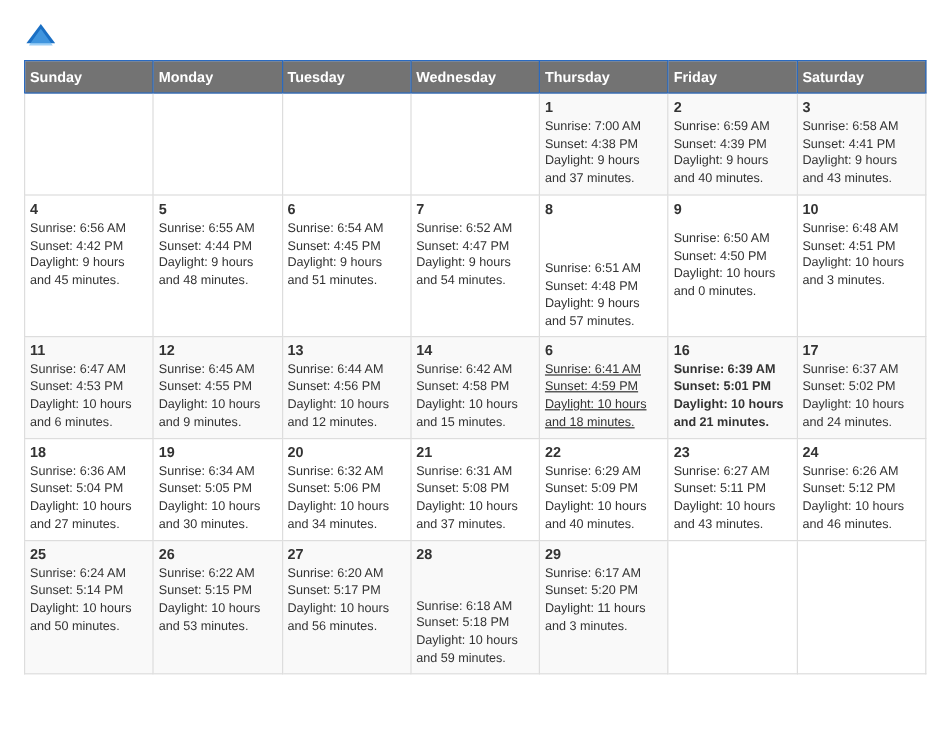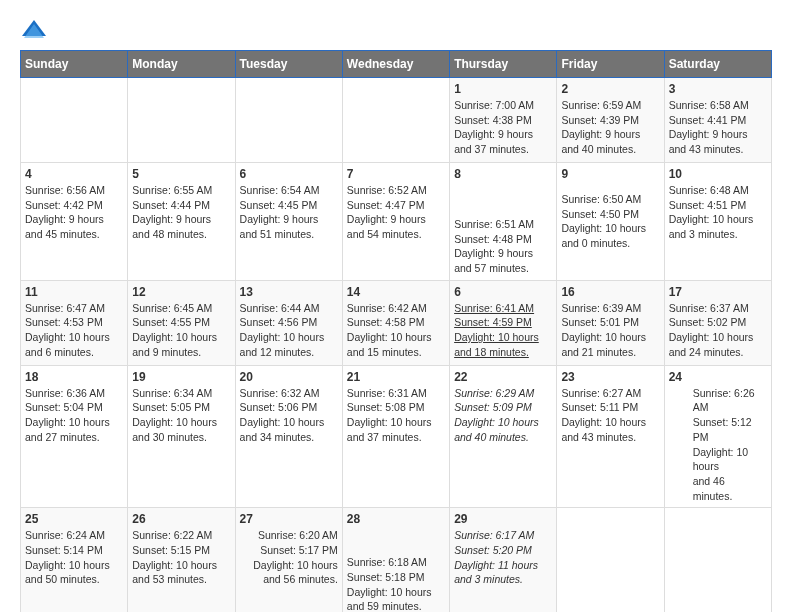--- a/index.html
+++ b/index.html
@@ -243,21 +243,21 @@
         </td>
         <td>
           <span class="day-number">6</span>
           <div class="day-info" style="white-space: pre-line; text-decoration: underline;">Sunrise: 6:41 AM
 Sunset: 4:59 PM
 Daylight: 10 hours
 and 18 minutes.</div>
         </td>
         <td>
           <span class="day-number">16</span>
-          <div class="day-info" style="white-space: pre-line;">Sunrise: 6:39 AM
+          <div class="day-info" style="white-space: pre-line; font-weight: bold;">Sunrise: 6:39 AM
 Sunset: 5:01 PM
 Daylight: 10 hours
 and 21 minutes.</div>
         </td>
         <td>
           <span class="day-number">17</span>
           <div class="day-info" style="white-space: pre-line;">Sunrise: 6:37 AM
 Sunset: 5:02 PM
 Daylight: 10 hours
 and 24 minutes.</div>
@@ -287,35 +287,35 @@
         </td>
         <td>
           <span class="day-number">21</span>
           <div class="day-info" style="white-space: pre-line;">Sunrise: 6:31 AM
 Sunset: 5:08 PM
 Daylight: 10 hours
 and 37 minutes.</div>
         </td>
         <td>
           <span class="day-number">22</span>
-          <div class="day-info" style="white-space: pre-line; font-style: italic;">Sunrise: 6:29 AM
+          <div class="day-info" style="white-space: pre-line;">Sunrise: 6:29 AM
 Sunset: 5:09 PM
 Daylight: 10 hours
 and 40 minutes.</div>
         </td>
         <td>
           <span class="day-number">23</span>
           <div class="day-info" style="white-space: pre-line;">Sunrise: 6:27 AM
 Sunset: 5:11 PM
 Daylight: 10 hours
 and 43 minutes.</div>
         </td>
         <td>
           <span class="day-number">24</span>
-          <div class="day-info" style="white-space: pre-line; margin-left: 24px;">Sunrise: 6:26 AM
+          <div class="day-info" style="white-space: pre-line;">Sunrise: 6:26 AM
 Sunset: 5:12 PM
 Daylight: 10 hours
 and 46 minutes.</div>
         </td>
       </tr>
       <tr>
         <td>
           <span class="day-number">25</span>
           <div class="day-info" style="white-space: pre-line;">Sunrise: 6:24 AM
 Sunset: 5:14 PM
@@ -324,35 +324,35 @@
         </td>
         <td>
           <span class="day-number">26</span>
           <div class="day-info" style="white-space: pre-line;">Sunrise: 6:22 AM
 Sunset: 5:15 PM
 Daylight: 10 hours
 and 53 minutes.</div>
         </td>
         <td>
           <span class="day-number">27</span>
-          <div class="day-info" style="white-space: pre-line; text-align: right;">Sunrise: 6:20 AM
+          <div class="day-info" style="white-space: pre-line;">Sunrise: 6:20 AM
 Sunset: 5:17 PM
 Daylight: 10 hours
 and 56 minutes.</div>
         </td>
         <td>
           <span class="day-number">28</span>
           <div class="day-info" style="white-space: pre-line; margin-top: 29px;">Sunrise: 6:18 AM
 Sunset: 5:18 PM
 Daylight: 10 hours
 and 59 minutes.</div>
         </td>
         <td>
           <span class="day-number">29</span>
-          <div class="day-info" style="white-space: pre-line; font-style: italic;">Sunrise: 6:17 AM
+          <div class="day-info" style="white-space: pre-line;">Sunrise: 6:17 AM
 Sunset: 5:20 PM
 Daylight: 11 hours
 and 3 minutes.</div>
         </td>
         <td class="empty-cell"></td>
         <td class="empty-cell"></td>
       </tr>
     </tbody>
 </table>
 

